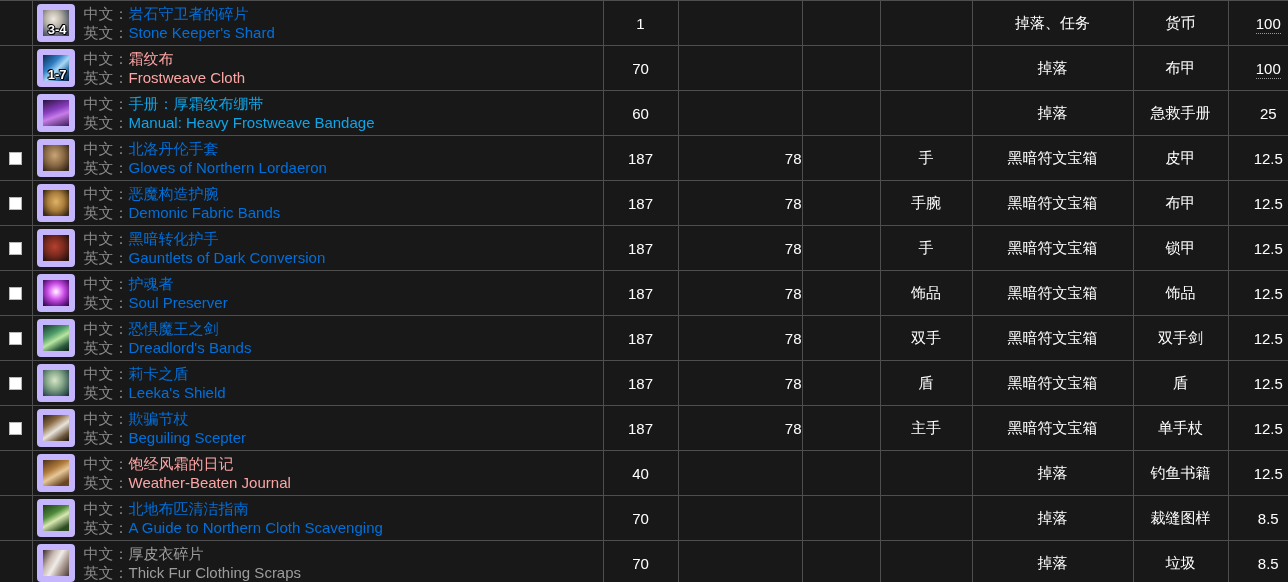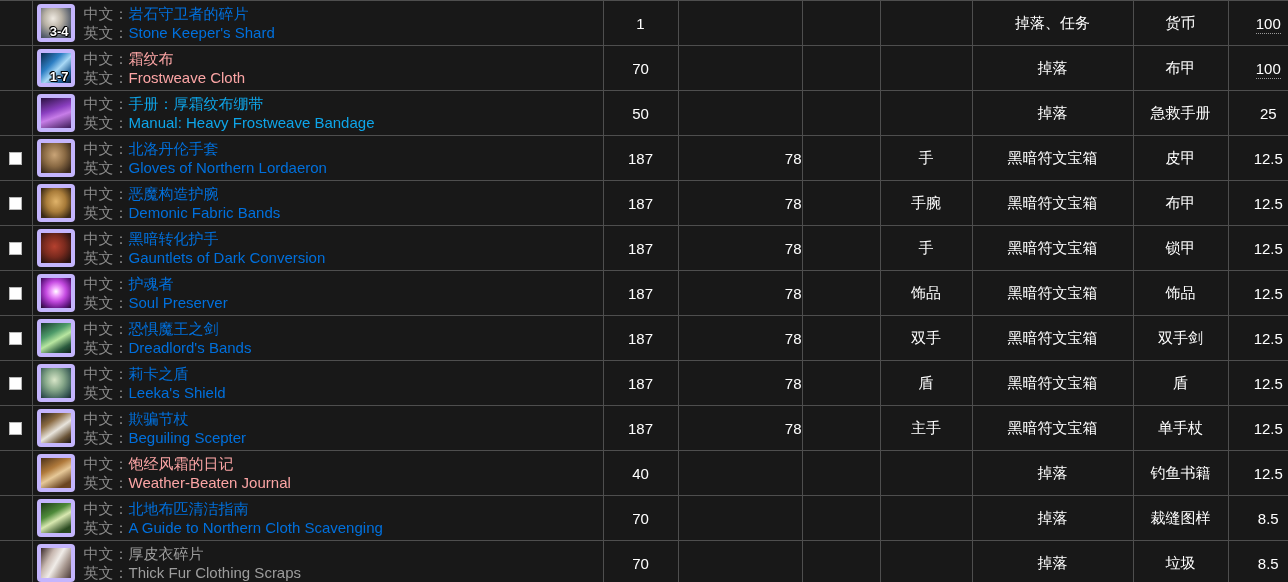--- a/index.html
+++ b/index.html
@@ -48,21 +48,21 @@
     border: 1px solid #b5b5b5;
     display: inline-block;
     cursor: pointer;
   }
 
   
   .item-wrap { display: flex; align-items: center; padding-left: 4px; gap: 9px; }
   .icon {
     width: 38px; height: 38px;
     position: relative;
-    border: 4px solid #c4b5fd;
+    border: 6px solid #c4b5fd;
     border-radius: 4px;
     flex: 0 0 38px;
     overflow: hidden;
     background: #0a0a0a;
   }
   .icon .art { position: absolute; inset: 0; }
   .icon .qty {
     position: absolute;
     right: 2px; bottom: 0px;
     font-size: 13px;
@@ -145,21 +145,21 @@
           <div class="item-wrap cellpad">
             <span class="icon">
               <span class="art" style="background: linear-gradient(160deg, rgb(42, 17, 64) 0%, rgb(138, 63, 192) 40%, rgb(199, 125, 232) 60%, rgb(58, 26, 85) 100%);"></span>
             </span>
             <div class="names">
               <div class="nameline"><span class="lbl">中文：</span><span class="val q-uncommon">手册：厚霜纹布绷带</span></div>
               <div class="nameline"><span class="lbl">英文：</span><span class="val q-uncommon">Manual: Heavy Frostweave Bandage</span></div>
             </div>
           </div>
         </td>
-        <td class="c-lvl"><span class="num">50</span></td>
+        <td class="c-lvl"><span class="num">60</span></td>
         <td class="c-req"><span class="num"></span></td>
         <td class="c-blank"><span class="num"></span></td>
         <td class="c-slot"><span class="num"></span></td>
         <td class="c-src"><span class="num">掉落</span></td>
         <td class="c-type"><span class="num">急救手册</span></td>
         <td class="c-pct"><span class="num">25</span></td>
       </tr>
       <tr>
         <td class="c-check">
           <div class="cellpad">

